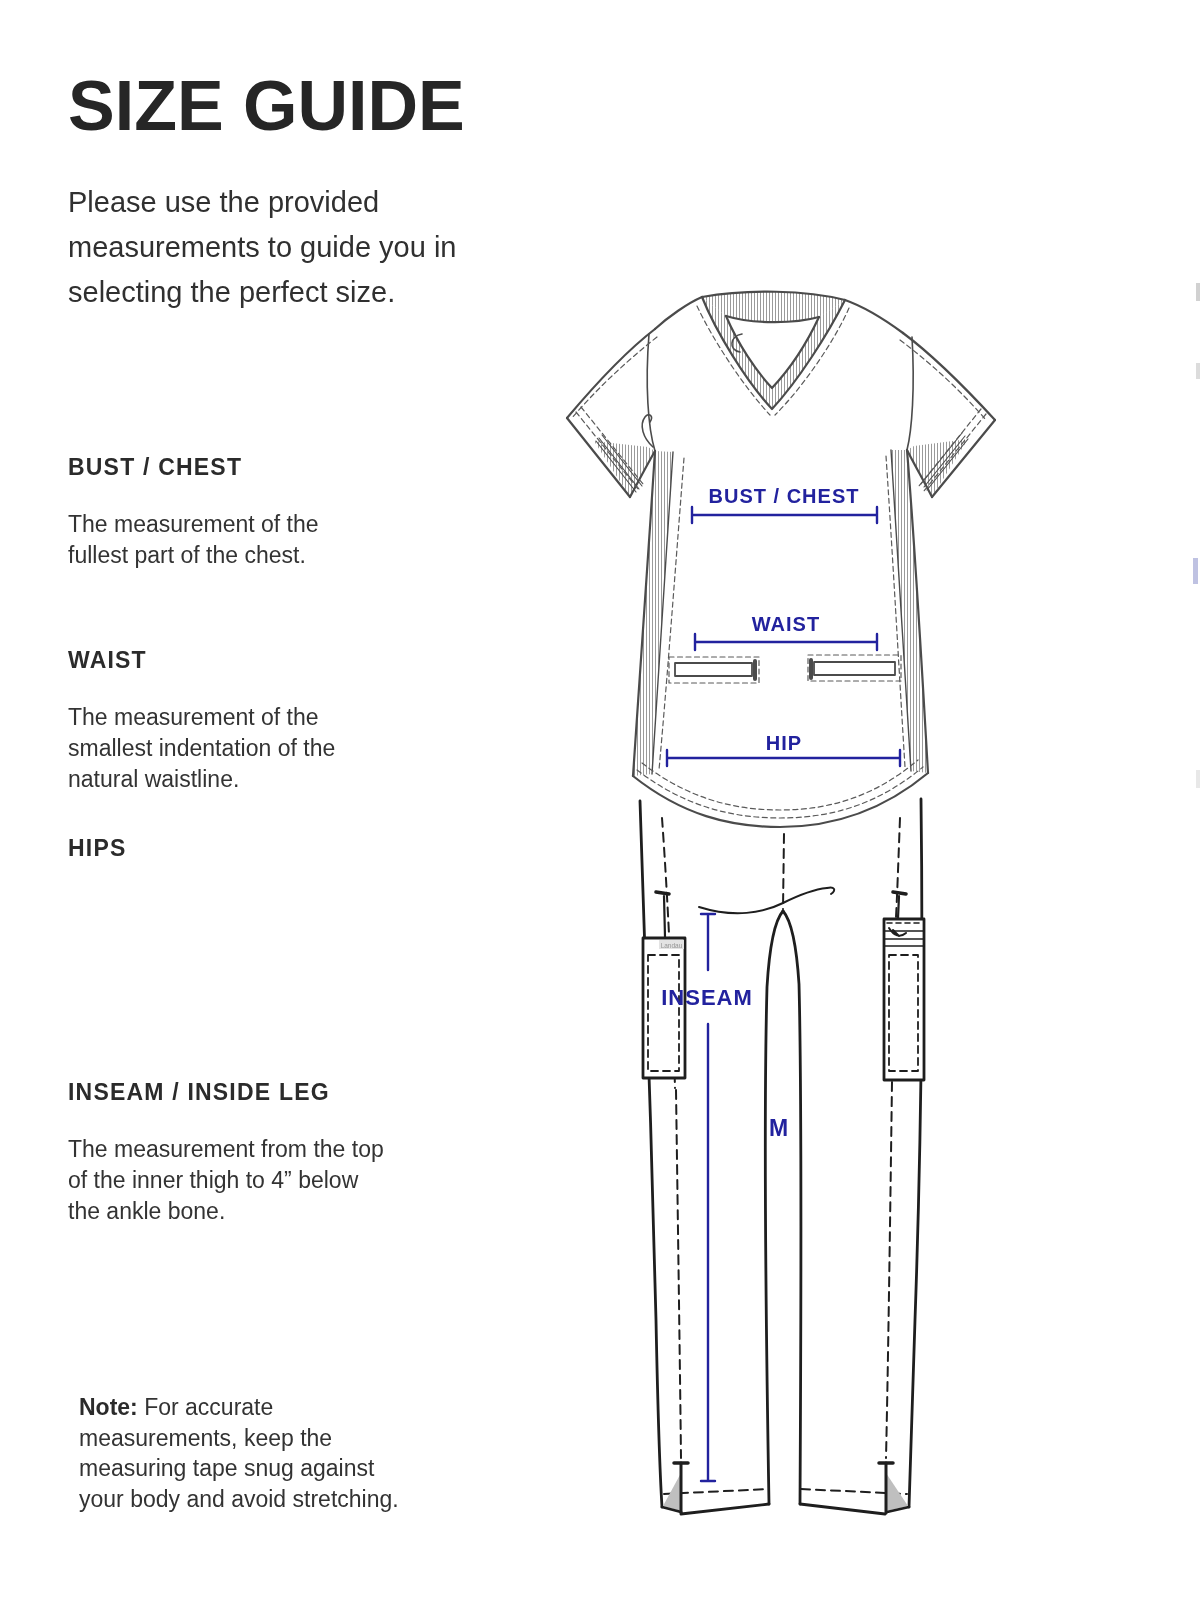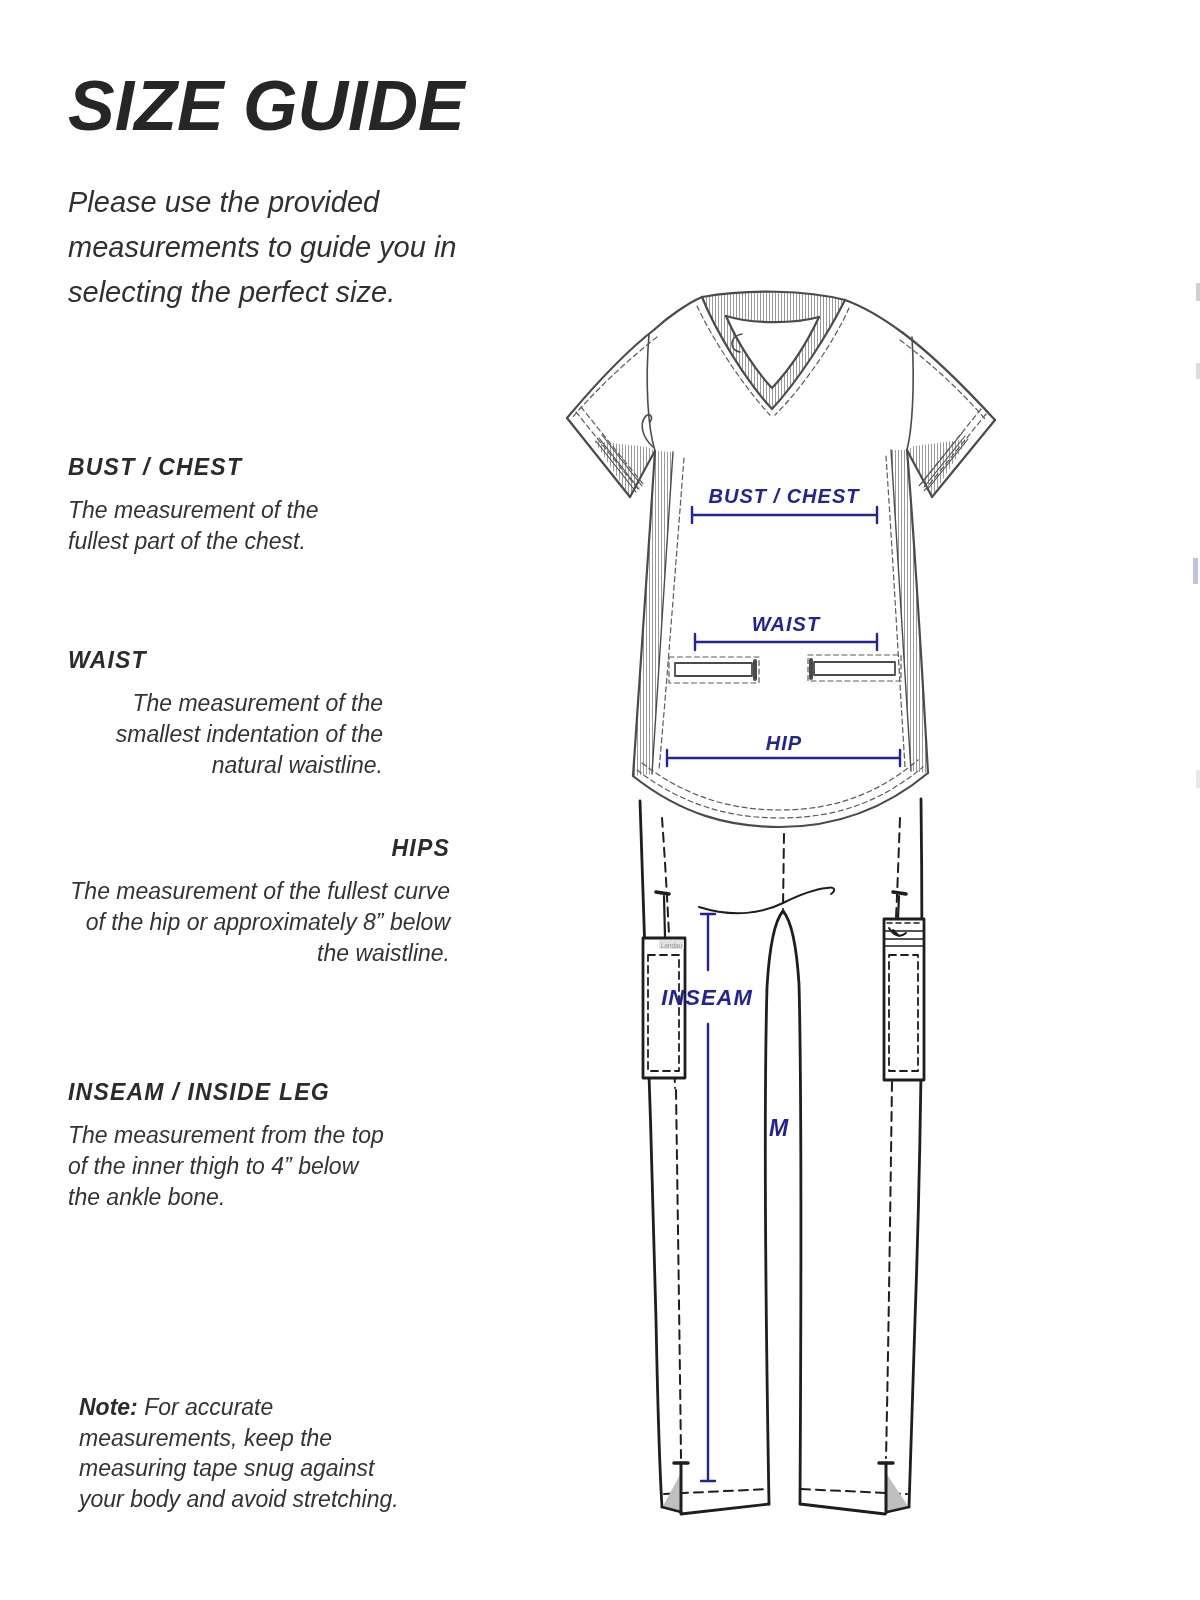--- a/index.html
+++ b/index.html
@@ -1,25 +1,25 @@
 <!DOCTYPE html>
 <html><head>
 <meta charset="utf-8">
 <style>
   html,body{margin:0;padding:0;background:#ffffff;}
   .page{position:relative;width:1200px;height:1600px;background:#ffffff;overflow:hidden;
-        font-family:"Liberation Sans", sans-serif;color:#2b2b2b;font-style:italic;}
+        font-family:"Liberation Sans", sans-serif;color:#2b2b2b;}
   .title{position:absolute;left:68px;top:66px;font-size:70px;font-weight:bold;
          letter-spacing:0px;color:#262626;}
   .intro{position:absolute;left:68px;top:180px;width:452px;font-size:29px;line-height:45px;color:#303030;}
   .section{position:absolute;left:68px;}
   .section h3{margin:0;font-size:23px;font-weight:bold;letter-spacing:1.2px;line-height:28px;color:#2b2b2b;}
-  .section p{margin:14px 0 0 0;font-size:23px;line-height:31px;color:#333333;}
+  .section p{margin:28px 0 0 0;font-size:23px;line-height:31px;color:#333333;}
   .sec-1{top:453px;} .sec-1 p{width:292px;}
-  .sec-2{top:646px;} .sec-2 p{width:315px;text-align:right;}
+  .sec-2{top:646px;} .sec-2 p{width:315px;}
   .sec-3{top:834px;text-align:right;} .sec-3 p{width:382px;}
   .sec-4{top:1078px;} .sec-4 p{width:318px;}
   .note{position:absolute;left:68px;top:1392px;width:340px;font-size:23px;line-height:30.5px;color:#333333;margin-left:11px;}
   .note b{color:#2b2b2b;}
   .diagram{position:absolute;left:530px;top:270px;width:480px;height:1255px;}
   svg .lbl{font-family:"Liberation Sans", sans-serif;font-weight:bold;letter-spacing:1px;}
   .edge{position:absolute;}
 </style>
 </head>
 <body>
@@ -32,21 +32,20 @@
   <div class="section sec-1">
     <h3>BUST / CHEST</h3>
     <p>The measurement of the fullest part of the chest.</p>
   </div>
   <div class="section sec-2">
     <h3>WAIST</h3>
     <p>The measurement of the smallest indentation of the natural waistline.</p>
   </div>
   <div class="section sec-3">
     <h3>HIPS</h3>
-    <p>The measurement of the fullest curve of the hip or approximately 8” below the waistline.</p>
   </div>
   <div class="section sec-4">
     <h3>INSEAM / INSIDE LEG</h3>
     <p>The measurement from the top of the inner thigh to 4” below the ankle bone.</p>
   </div>
 
   <div class="note"><b>Note:</b><span> For accurate measurements, keep the measuring tape snug against your body and avoid stretching.</span></div>
 
   <div class="diagram">
   <svg width="480" height="1255" viewBox="530 270 480 1255">

